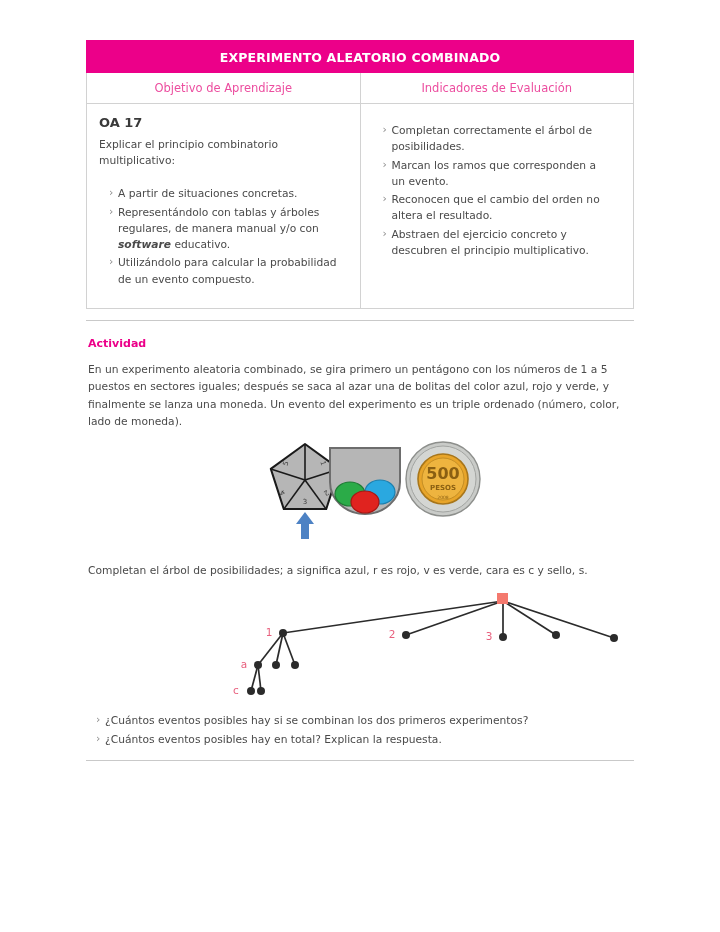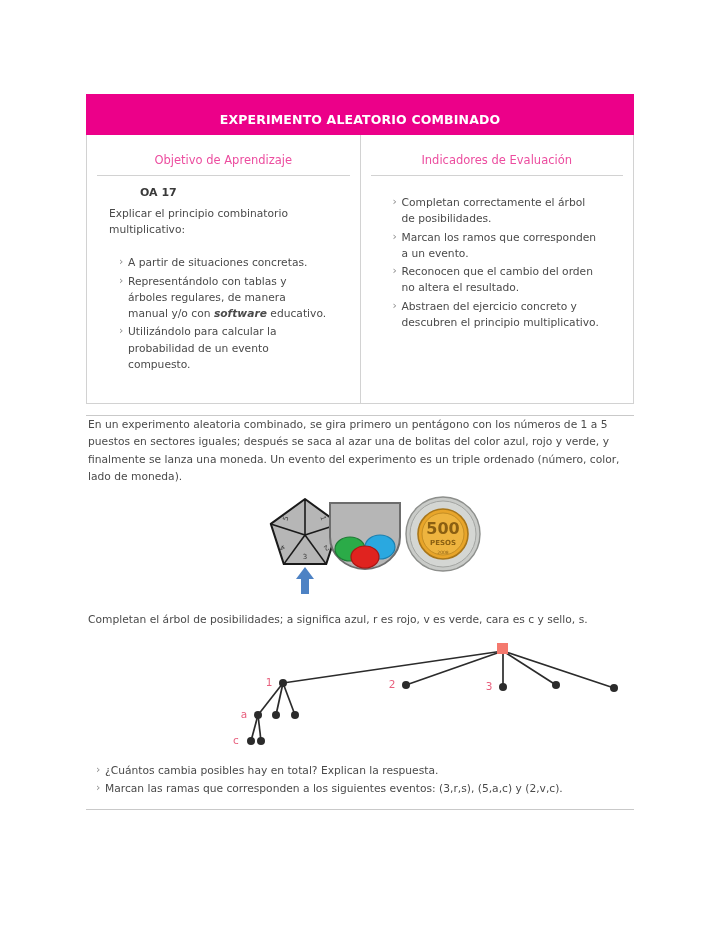--- a/index.html
+++ b/index.html
@@ -24,57 +24,56 @@
   }
 
   
   .header-band {
     background: #EC0089;
     color: #ffffff;
     text-align: center;
     font-weight: bold;
     font-size: 12.5px;
     letter-spacing: 0.15px;
-    padding: 18px 6px 8px 6px;
-    margin-top: 94px;
+    padding: 10px 6px 8px 6px;
+    margin-top: 40px;
     box-sizing: border-box;
   }
 
   
   .oa-table {
     width: 100%;
     border-collapse: collapse;
     table-layout: fixed;
   }
   .oa-table td {
     vertical-align: top;
     border: 1px solid #d2d2d2;
     border-top: none;
-    padding: 10px;
+    padding: 0;
   }
   .oa-table td.col-left { width: 50%; }
   .oa-table td.col-right { width: 50%; }
   .col-head {
     text-align: center;
     color: #EC4D9F;
     font-size: 11.5px;
     padding: 8px 6px 8px 6px;
     border-bottom: 1px solid #d2d2d2;
   }
   .col-body {
     padding: 9px 12px 10px 12px;
     font-size: 10.7px;
     line-height: 1.52;
   }
   .oa-code {
     font-weight: bold;
     color: #3a3a3a;
-    font-size: 11px;
+    font-size: 13px;
     margin-bottom: 4px;
-    margin-left: 31px;
   }
   .oa-lead {
     margin-bottom: 17px;
   }
 
   
   ul.arrow {
     list-style: none;
     margin: 10px;
     padding: 0;
@@ -121,21 +120,21 @@
   .illus {
     position: relative;
     height: 106px;
     margin-top: 6px;
   }
   .illus svg { position: absolute; }
 
   
   .tree-caption {
     font-size: 10.7px;
-    margin: 10px 0 0 2px;
+    margin: 16px 0 0 2px;
     line-height: 1.6;
   }
   .tree-wrap {
     position: relative;
     height: 118px;
     margin-top: 6px;
   }
 
   
   .questions {
@@ -178,20 +177,21 @@
             <li>Abstraen del ejercicio concreto y descubren el principio multiplicativo.</li>
           </ul>
         </div>
       </td>
     </tr>
   </tbody>
     </table>
 
   <div class="rule rule-top"></div>
 
+  <div class="activity-title">Actividad</div>
 
   <div class="para">En un experimento aleatoria combinado, se gira primero un pentágono con los números de 1 a 5 puestos en sectores iguales; después se saca al azar una de bolitas del color azul, rojo y verde, y finalmente se lanza una moneda. Un evento del experimento es un triple ordenado (número, color, lado de moneda).</div>
 
   <div class="illus">
 
     <svg width="110" height="106" style="left:164px; top:0;">
       <g transform="translate(55,40)">
         <polygon points="0,-36 34.2,-11.1 21.2,29.1 -21.2,29.1 -34.2,-11.1" fill="#b6b6b6" stroke="#1a1a1a" stroke-width="2" stroke-linejoin="round"></polygon>
         <line x1="0" y1="0" x2="0" y2="-36" stroke="#1a1a1a" stroke-width="1.6"></line>
         <line x1="0" y1="0" x2="34.2" y2="-11.1" stroke="#1a1a1a" stroke-width="1.6"></line>
@@ -270,19 +270,19 @@
 
       <text x="53" y="51" font-size="10.5" fill="#E8607E" font-family="DejaVu Sans, sans-serif" text-anchor="middle">1</text>
       <text x="176" y="53" font-size="10.5" fill="#E8607E" font-family="DejaVu Sans, sans-serif" text-anchor="middle">2</text>
       <text x="273" y="55" font-size="10.5" fill="#E8607E" font-family="DejaVu Sans, sans-serif" text-anchor="middle">3</text>
       <text x="28" y="83" font-size="10.5" fill="#E8607E" font-family="DejaVu Sans, sans-serif" text-anchor="middle">a</text>
       <text x="20" y="109" font-size="10.5" fill="#E8607E" font-family="DejaVu Sans, sans-serif" text-anchor="middle">c</text>
     </svg>
   </div>
 
   <ul class="arrow questions">
-    <li>¿Cuántos cambia posibles hay en total? Explican la respuesta.</li>
-    <li>Marcan las ramas que corresponden a los siguientes eventos: (3,r,s), (5,a,c) y (2,v,c).</li>
+    <li>¿Cuántos eventos posibles hay si se combinan los dos primeros experimentos?</li>
+    <li>¿Cuántos eventos posibles hay en total? Explican la respuesta.</li>
   </ul>
 
   <div class="rule rule-bottom"></div>
 
 </div>
 
 </body></html>

